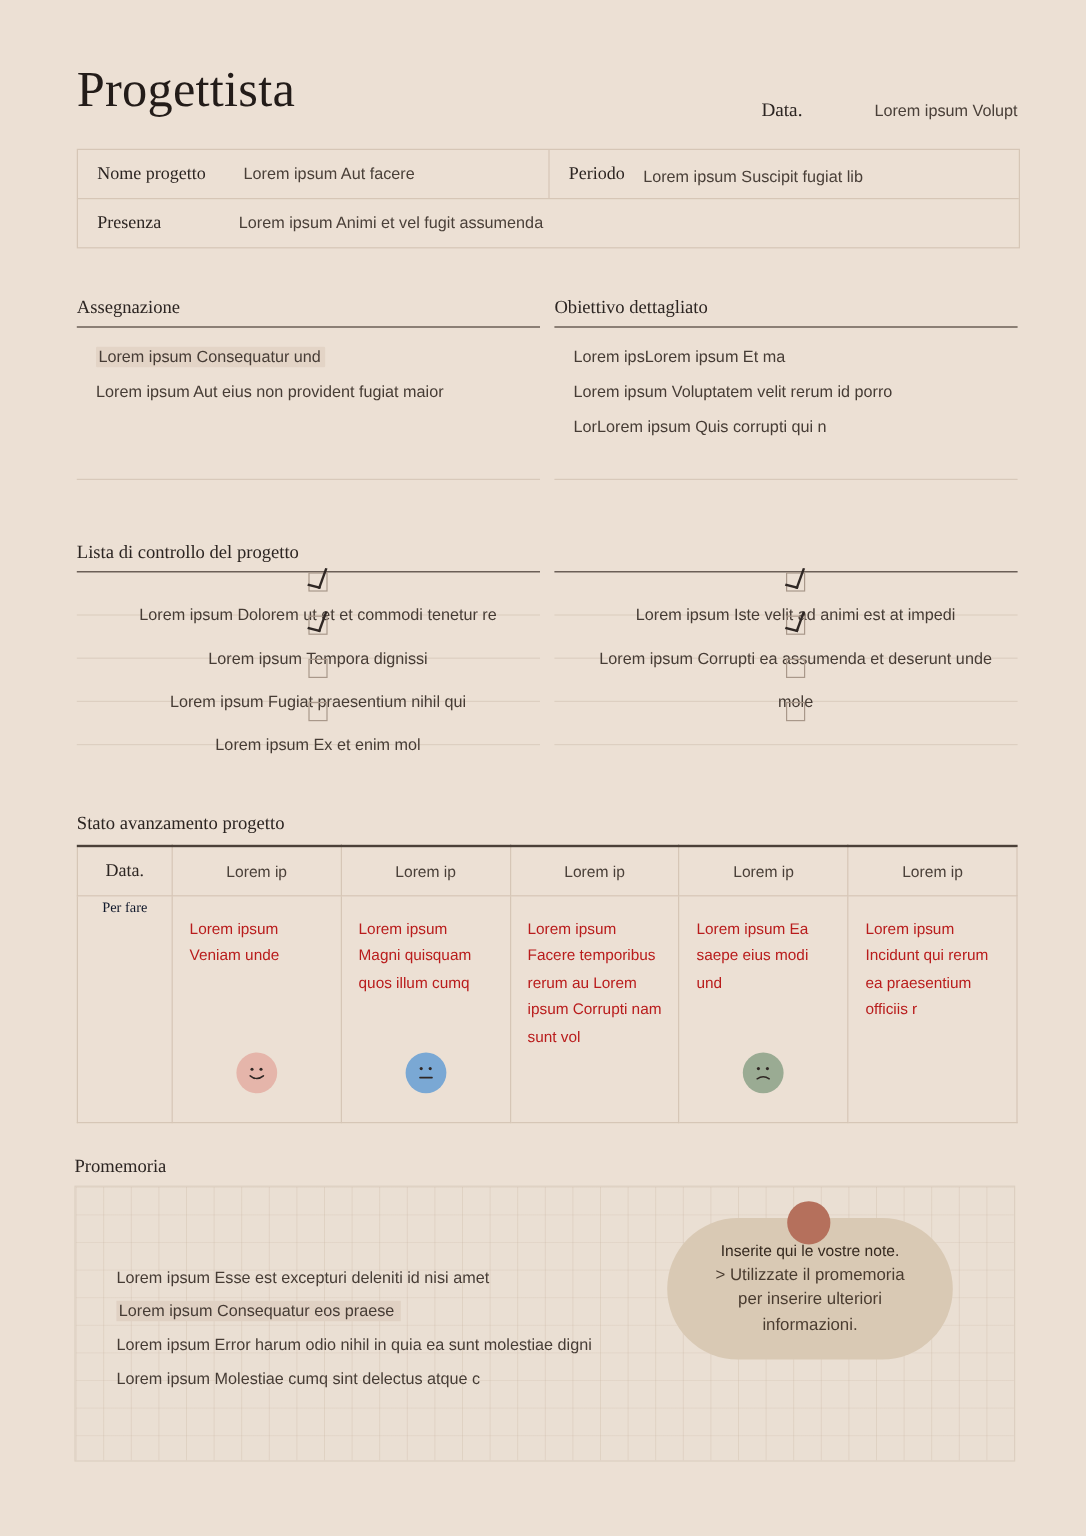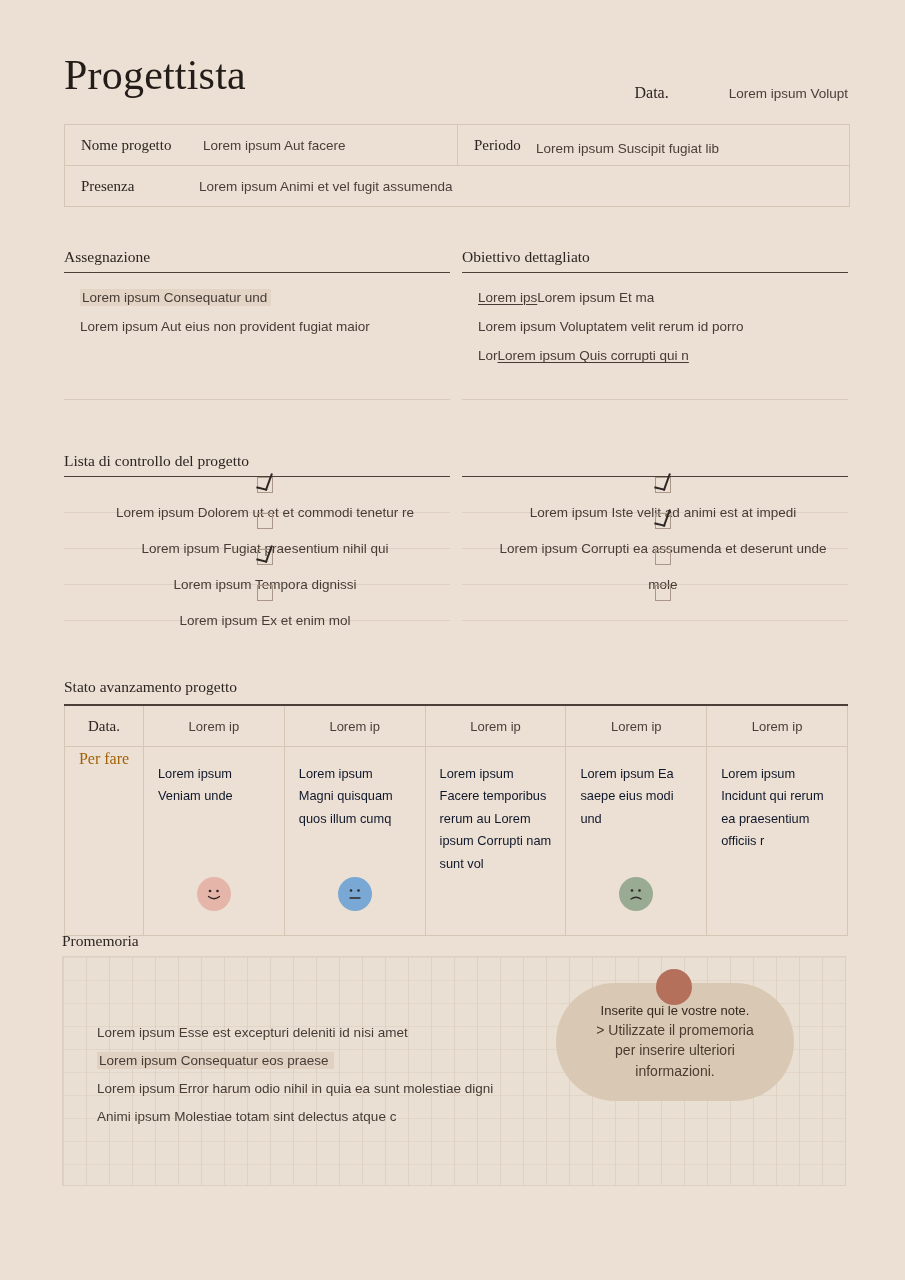--- a/index.html
+++ b/index.html
@@ -50,21 +50,21 @@
   .col{width:386px;}
   .sec-title{
     font-family:"Liberation Serif", serif;font-size:15.5px;color:#2c2522;
     padding-bottom:6px;
   }
   .rule-dark{height:0;border-bottom:1.5px solid #4b4038;}
   .rule-light{height:0;border-bottom:1px solid #d8c9ba;}
   .col-body{min-height:126px;padding:16px 0 0 16px;box-sizing:border-box;}
   .tline{font-size:13.5px;color:#463c35;margin-bottom:11px;line-height:1.35;}
   .tline .hl{background:#e3d4c6;padding:1px 4px 1px 2px;border-radius:1px;}
-  .tline .ul{text-decoration:underline;text-underline-offset:2px;text-decoration-thickness:1px;}
+  .tline .ul{text-underline-offset:2px;text-decoration-thickness:1px;}
 
   
   .check-wrap{position:absolute;left:64px;top:452px;width:784px;}
   .check-head{font-family:"Liberation Serif", serif;font-size:15.5px;color:#2c2522;padding-bottom:6px;}
   .check-cols{display:flex;gap:12px;margin-top:0;}
   .check-col{width:386px;}
   .check-col .rule-dark{margin-bottom:0;}
   .chk-row{
     display:flex;align-items:center;gap:12px;
     height:36px;border-bottom:1px solid #ddcfc1;padding-left:16px;box-sizing:border-box;flex-direction:column;
@@ -87,33 +87,33 @@
     width:784px;border-collapse:collapse;table-layout:fixed;
     border:1px solid #d6c6b6;border-top:2px solid #4b4038;
   }
   table.status th,table.status td{border:1px solid #d6c6b6;vertical-align:top;}
   table.status th{
     height:38px;font-weight:normal;font-size:13px;color:#4a4039;
     text-align:center;vertical-align:middle;
   }
   table.status th.first{font-family:"Liberation Serif", serif;font-size:15px;color:#2c2522;}
   td.rowhead{
-    font-family:"Liberation Serif", serif;font-size:16px;color:#a16207;
+    font-family:"Liberation Serif", serif;font-size:12px;color:#0f172a;
     text-align:center;vertical-align:middle;line-height:1.35;
   }
   td.cell{padding:16px 14px 12px 14px;position:relative;height:160px;}
-  .cell-text{font-size:12.8px;color:#0f172a;line-height:1.75;}
+  .cell-text{font-size:12.8px;color:#b91c1c;line-height:1.75;}
   .face{
     position:absolute;left:50%;transform:translateX(-50%);bottom:24px;
     width:34px;height:34px;border-radius:50%;
   }
   .face svg{position:absolute;left:0;top:0;}
 
   
-  .memo-wrap{position:absolute;left:62px;top:932px;width:786px;}
+  .memo-wrap{position:absolute;left:62px;top:964px;width:786px;}
   .memo-head{font-family:"Liberation Serif", serif;font-size:15.5px;color:#2c2522;padding-bottom:6px;}
   .memo-box{
     position:relative;width:782px;height:228px;
     border:1px solid #ddcfc1;
     background-color:#eadfd3;
     background-image:
       linear-gradient(to right, rgba(200,180,160,.30) 1px, transparent 1px),
       linear-gradient(to bottom, rgba(200,180,160,.22) 1px, transparent 1px);
     background-size:23px 23px;
     overflow:hidden;
@@ -198,26 +198,26 @@
     <div class="check-head">Lista di controllo del progetto</div>
     <div class="check-cols">
 
       <div class="check-col">
         <div class="rule-dark"></div>
         <div class="chk-row">
           <span class="chk-box on"></span>
           <span class="chk-label">Lorem ipsum Dolorem ut et et commodi tenetur re</span>
         </div>
         <div class="chk-row">
+          <span class="chk-box on"></span>
+          <span class="chk-label">Lorem ipsum Tempora dignissi</span>
+        </div>
+        <div class="chk-row">
           <span class="chk-box"></span>
           <span class="chk-label">Lorem ipsum Fugiat praesentium nihil qui</span>
-        </div>
-        <div class="chk-row">
-          <span class="chk-box on"></span>
-          <span class="chk-label">Lorem ipsum Tempora dignissi</span>
         </div>
         <div class="chk-row">
           <span class="chk-box"></span>
           <span class="chk-label">Lorem ipsum Ex et enim mol</span>
         </div>
       </div>
 
       <div class="check-col">
         <div class="rule-dark"></div>
         <div class="chk-row">
@@ -305,21 +305,21 @@
 
   <div class="memo-wrap">
     <div class="memo-head">Promemoria</div>
     <div class="memo-box">
       <div class="memo-lines">
         <div class="mline">Lorem ipsum Esse est excepturi deleniti id nisi amet</div>
         <div class="mline">
           <span class="hl">Lorem ipsum Consequatur eos praese</span>
         </div>
         <div class="mline">Lorem ipsum Error harum odio nihil in quia ea sunt molestiae digni</div>
-        <div class="mline">Animi ipsum Molestiae totam sint delectus atque c</div>
+        <div class="mline">Lorem ipsum Molestiae cumq sint delectus atque c</div>
       </div>
       <div class="bubble">
         <div class="bubble-title">Inserite qui le vostre note.</div>
         <div class="bubble-sub">&gt; Utilizzate il promemoria per inserire ulteriori informazioni.</div>
       </div>
       <div class="bubble-dot"></div>
     </div>
   </div>
 
 </div>

